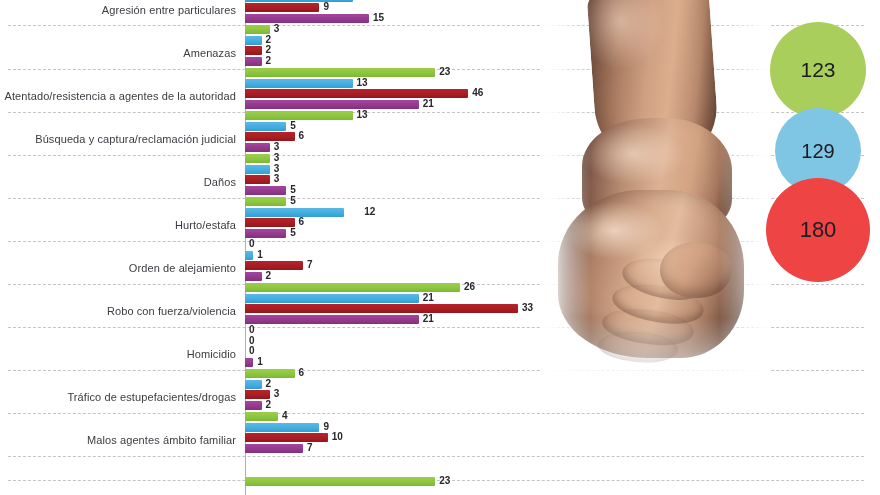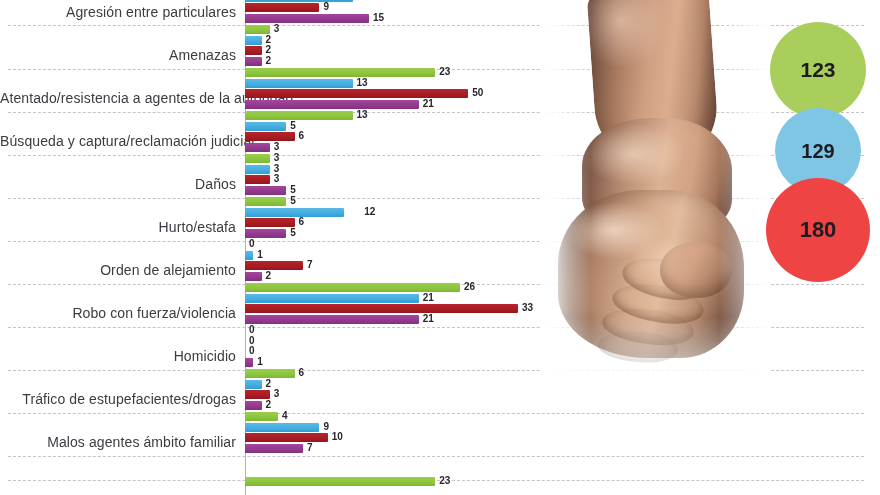--- a/index.html
+++ b/index.html
@@ -22,21 +22,21 @@
   #axis{
     position:absolute;left:245px;top:0;width:1px;height:495px;
     background:#b9a9c4;
   }
 
   
   .row{position:absolute;left:0;width:880px;}
   .cat-label{
     position:absolute;left:0;width:236px;
     text-align:right;
-    font-size:14px;color:#3b3b42;
+    font-size:11px;color:#3b3b42;
     font-family:"Liberation Sans", sans-serif;
     letter-spacing:.1px;
     white-space:nowrap;
   }
   .bars{position:absolute;left:245px;top:0;}
   .barline{position:relative;height:9px;margin-bottom:1.5px;}
   .bar{
     position:absolute;left:0;top:0;height:9px;
     border-radius:0 1px 1px 0;
   }
@@ -53,21 +53,21 @@
 
   
   #totals{position:absolute;left:756px;top:0;width:124px;height:495px;}
   #total-title{
     position:absolute;left:0;top:6px;width:124px;text-align:center;
     font-size:13px;font-weight:bold;color:#2e2e34;letter-spacing:.2px;
   }
   .circle{
     position:absolute;border-radius:50%;
     display:flex;align-items:center;justify-content:center;
-    font-weight:bold;color:#1c1c22;
+    font-weight:normal;color:#1c1c22;
     font-family:"Liberation Sans", sans-serif;
   }
 
   
   #fist-wrap{position:absolute;left:540px;top:-10px;width:230px;height:390px;overflow:hidden;pointer-events:none;}
   #fist{
     position:absolute;left:0;top:0;width:230px;height:390px;
   }
   .limb{
     position:absolute;
@@ -192,21 +192,21 @@
           <div class="barline">
             <div class="bar s0" style="width: 190.21px;"></div>
             <div class="val" style="left: 194.21px;">23</div>
           </div>
           <div class="barline">
             <div class="bar s1" style="width: 107.51px;"></div>
             <div class="val" style="left: 111.51px;">13</div>
           </div>
           <div class="barline">
             <div class="bar s2" style="width: 223.29px;"></div>
-            <div class="val" style="left: 227.29px;">50</div>
+            <div class="val" style="left: 227.29px;">46</div>
           </div>
           <div class="barline">
             <div class="bar s3" style="width: 173.67px;"></div>
             <div class="val" style="left: 177.67px;">21</div>
           </div>
         </div>
       </div>
       <div class="row" style="top: 111px;">
         <div class="cat-label" style="top: 22px;">Búsqueda y captura/reclamación judicial</div>
         <div class="bars">

